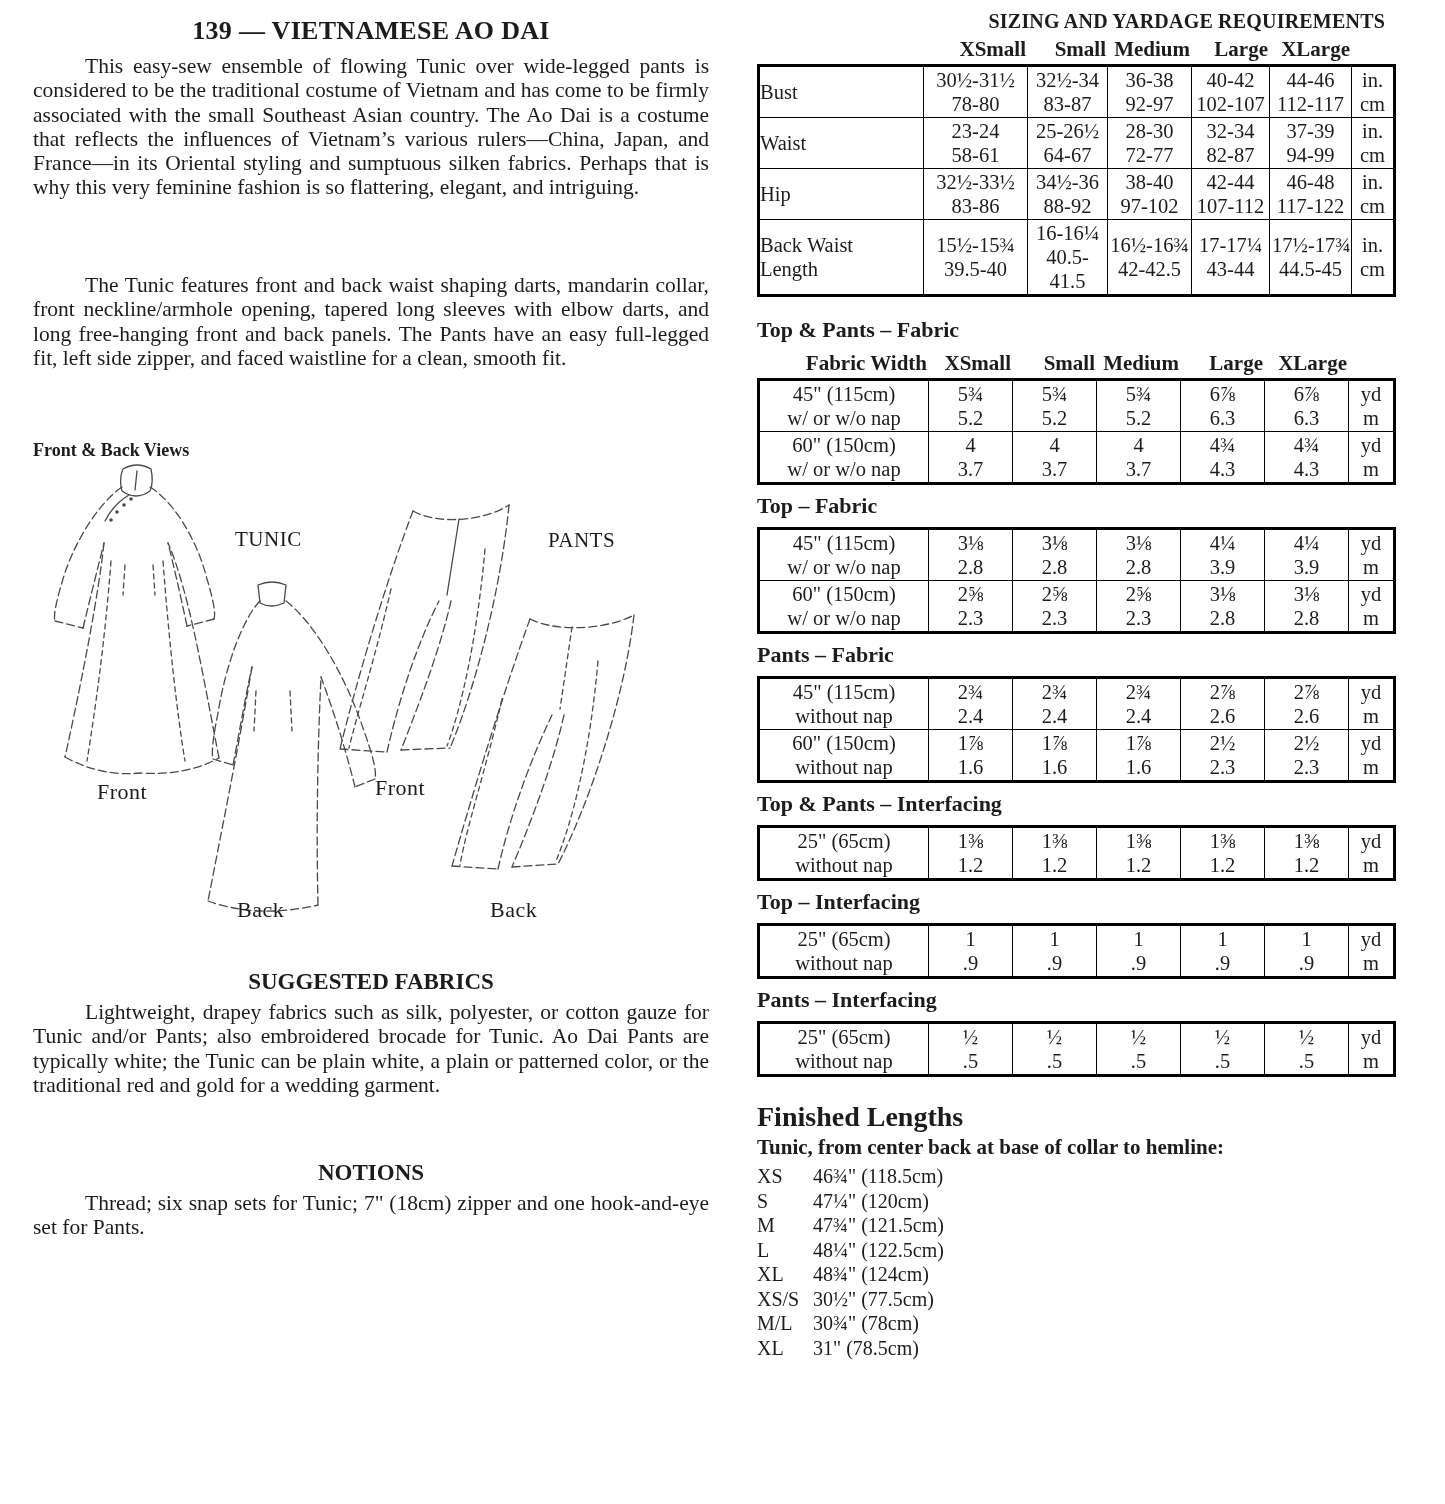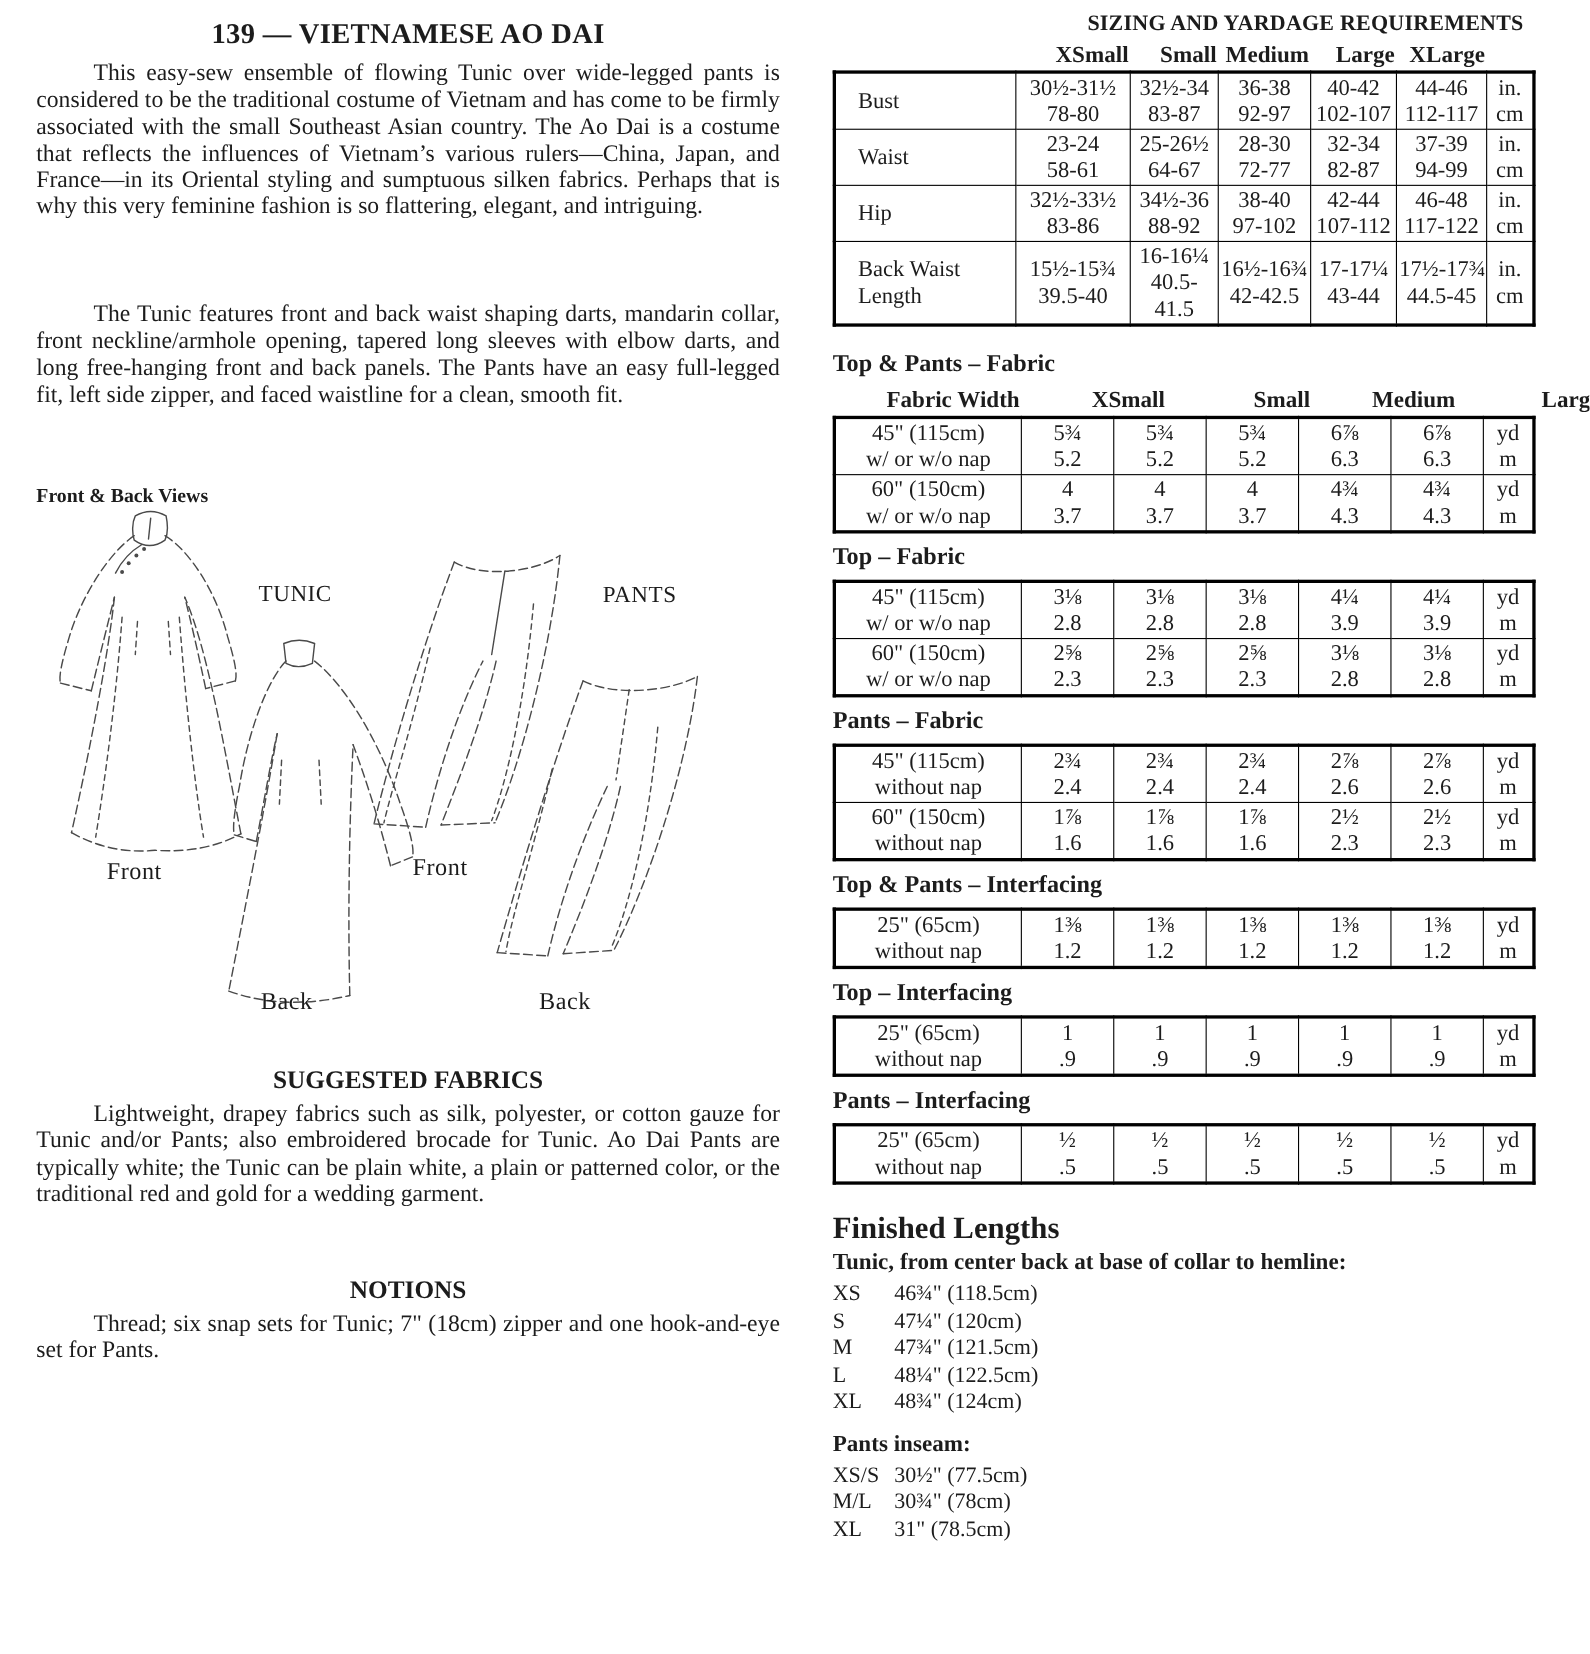--- a/index.html
+++ b/index.html
@@ -23,25 +23,25 @@
   .g-label{position:absolute;font-size:21px;letter-spacing:.5px;}
   .cap{font-size:22px;}
   .fab-h{font-size:23px;font-weight:bold;text-align:center;margin:30px 0 5px;}
   .not-h{margin-top:38px;}
 
   
   .r-title{font-size:20px;font-weight:bold;text-align:right;margin:2px 12px 4px 0;letter-spacing:.2px;}
   .col-header{display:grid;font-weight:bold;font-size:21px;margin-bottom:2px;}
   .col-header span{text-align:right;}
   .sz-cols{grid-template-columns:165px 104px 80px 84px 78px 82px 43px;}
-  .yd-cols{grid-template-columns:170px 84px 84px 84px 84px 84px 46px;gap:48px;}
+  .yd-cols{grid-template-columns:170px 84px 84px 84px 84px 84px 46px;}
   table.doc{border-collapse:collapse;border:3px solid #000;table-layout:fixed;width:636px;}
   table.doc td{border:1.7px solid #000;text-align:center;vertical-align:middle;
     font-size:20.5px;line-height:24px;padding:1px 2px;}
-  table.doc td.lbl{text-align:left;padding-left:20px;}
+  table.doc td.lbl{text-align:left;padding-left:0;}
   table.doc td.clbl{text-align:center;}
   .sec-h{font-size:22px;font-weight:bold;margin:8px 0 8px;}
   .sec-h.first{margin-top:20px;}
   .fin-h{font-size:28px;font-weight:bold;margin:24px 0 0;}
   .fin-sub{font-size:21px;font-weight:bold;margin:2px 0 4px;}
   .fl-row{font-size:20px;line-height:24.5px;}
   .fl-size{display:inline-block;width:56px;}
   .pants-h{margin-top:13px;}
   .stroke{fill:none;stroke:#4a4a4a;stroke-width:1.3;stroke-linecap:round;}
   .dash{stroke-dasharray:8,4;}
@@ -656,18 +656,17 @@
     </table>
 
     <div class="fin-h">Finished Lengths</div>
     <div class="fin-sub">Tunic, from center back at base of collar to hemline:</div>
     <div class="fl-row"><span class="fl-size">XS</span><span>46¾" (118.5cm)</span></div>
     <div class="fl-row"><span class="fl-size">S</span><span>47¼" (120cm)</span></div>
     <div class="fl-row"><span class="fl-size">M</span><span>47¾" (121.5cm)</span></div>
     <div class="fl-row"><span class="fl-size">L</span><span>48¼" (122.5cm)</span></div>
     <div class="fl-row"><span class="fl-size">XL</span><span>48¾" (124cm)</span></div>
 
-    <div class="fin-sub pants-h">Pants inseam:</div>
     <div class="fl-row"><span class="fl-size">XS/S</span><span>30½" (77.5cm)</span></div>
     <div class="fl-row"><span class="fl-size">M/L</span><span>30¾" (78cm)</span></div>
     <div class="fl-row"><span class="fl-size">XL</span><span>31" (78.5cm)</span></div>
   </div>
 </div>
 
 </body></html>

